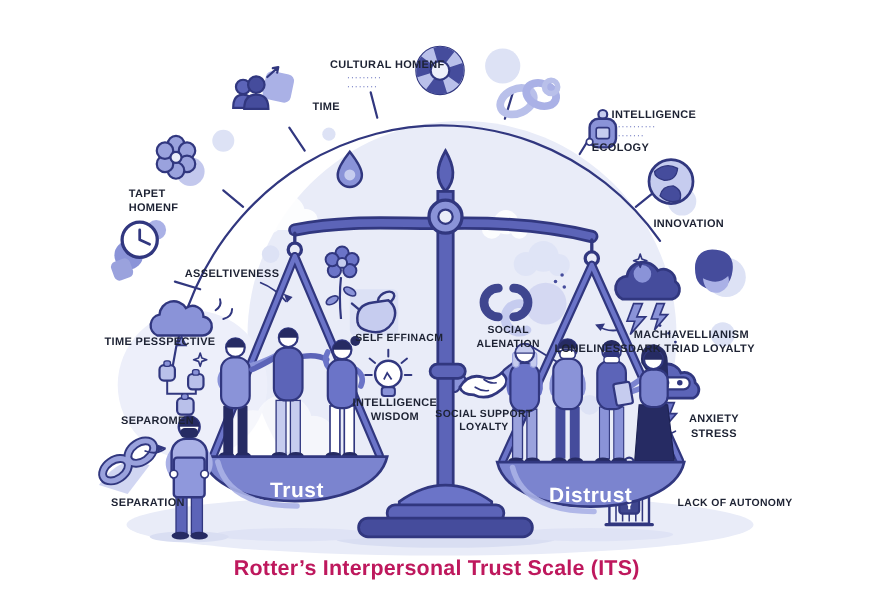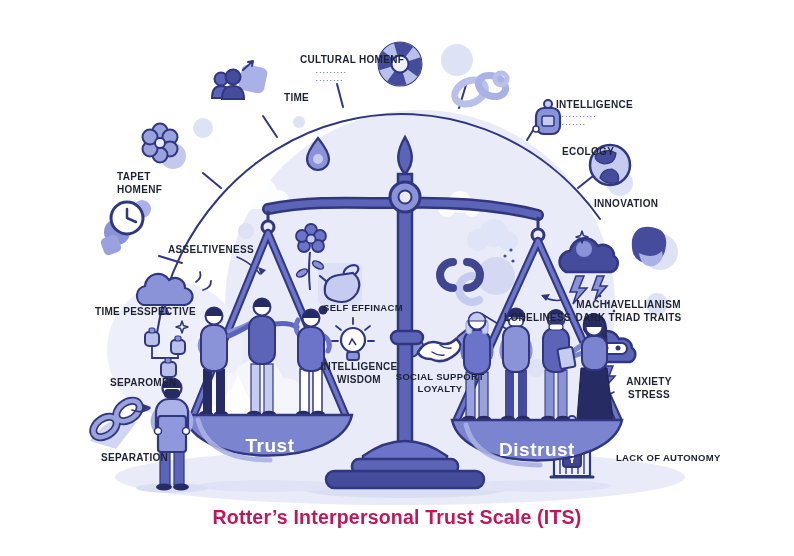--- a/index.html
+++ b/index.html
@@ -417,34 +417,36 @@
 
 <div class="lbl" style="left:117px;top:170px;">TAPET
 HOMENF</div>
 <div class="lbl" style="left:284px;top:91px;">TIME</div>
 <div class="lbl" style="left:300px;top:53px;">CULTURAL HOMENF</div>
 <div class="dots" style="left:316px;top:68px;">·········
 ········</div>
 <div class="lbl" style="left:556px;top:98px;">INTELLIGENCE</div>
 <div class="dots" style="left:562px;top:112px;">··········
 ·······</div>
-<div class="lbl" style="left:538px;top:145px;margin-left:24px;">ECOLOGY</div>
+<div class="lbl" style="left:538px;top:128px;">ECOLOGY</div>
 <div class="lbl" style="left:594px;top:197px;">INNOVATION</div>
 
 <div class="lbl" style="left:168px;top:243px;">ASSELTIVENESS</div>
 <div class="lbl" style="left:95px;top:305px;">TIME PESSPECTIVE</div>
 <div class="lbl" style="left:110px;top:376px;">SEPAROMEN</div>
 <div class="lbl" style="left:101px;top:451px;">SEPARATION</div>
 <div class="lbl sm" style="left:323px;top:302px;">SELF EFFINACM</div>
 <div class="lbl c" style="left:309px;top:360px;width:100px;">INTELLIGENCE
 WISDOM</div>
 
+<div class="lbl c sm" style="left:417px;top:295px;width:90px;">SOCIAL
+ALENATION</div>
 <div class="lbl c sm" style="left:385px;top:371px;width:110px;">SOCIAL SUPPORT
 LOYALTY</div>
 <div class="lbl" style="left:504px;top:311px;">LONELINESS</div>
 <div class="lbl c" style="left:566px;top:298px;width:125px;">MACHIAVELLIANISM
-DARK TRIAD TRAITS</div>
+DARK TRIAD LOYALTY</div>
 <div class="lbl c" style="left:614px;top:375px;width:70px;">ANXIETY
 STRESS</div>
 <div class="lbl sm" style="left:616px;top:452px;">LACK OF AUTONOMY</div>
 
 <div class="title">Rotter’s Interpersonal Trust Scale (ITS)</div>
 </div>
 
 </body></html>

